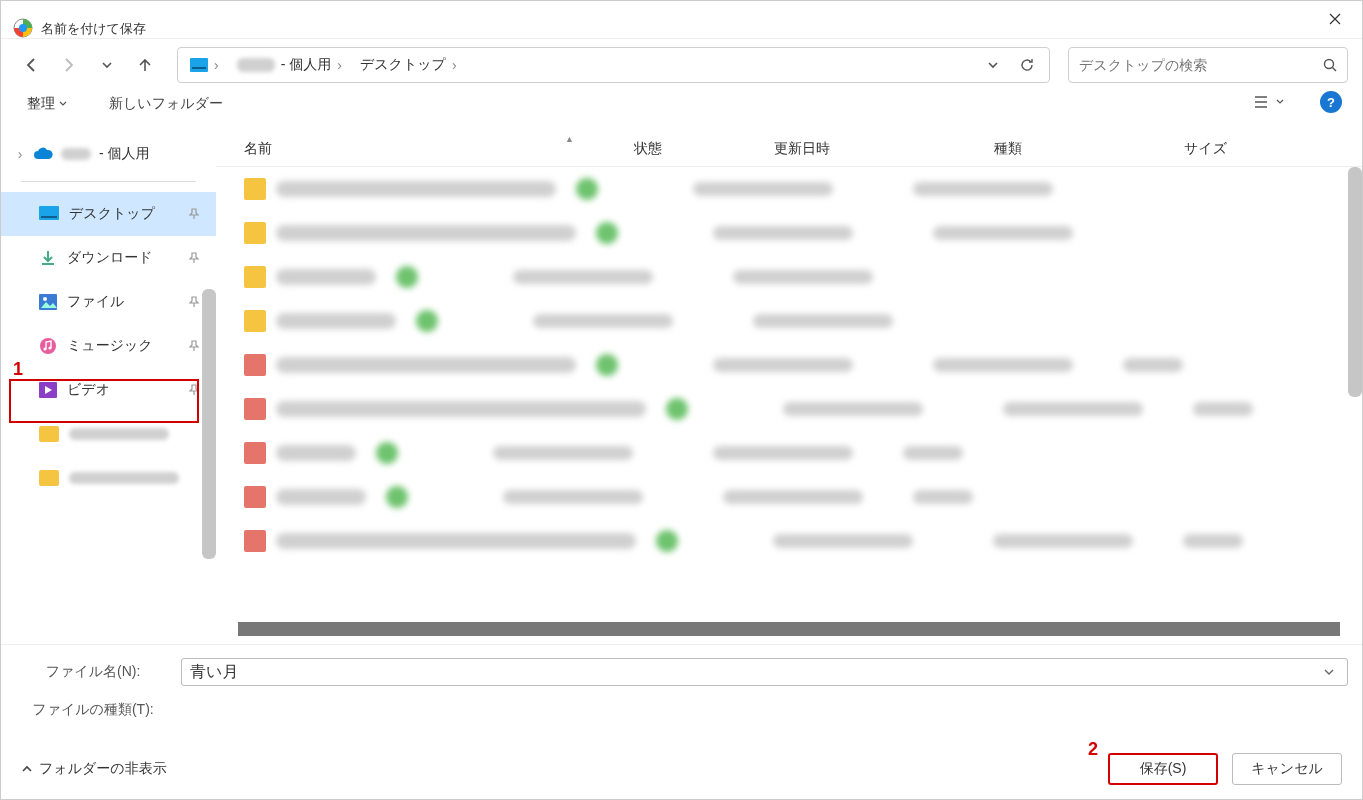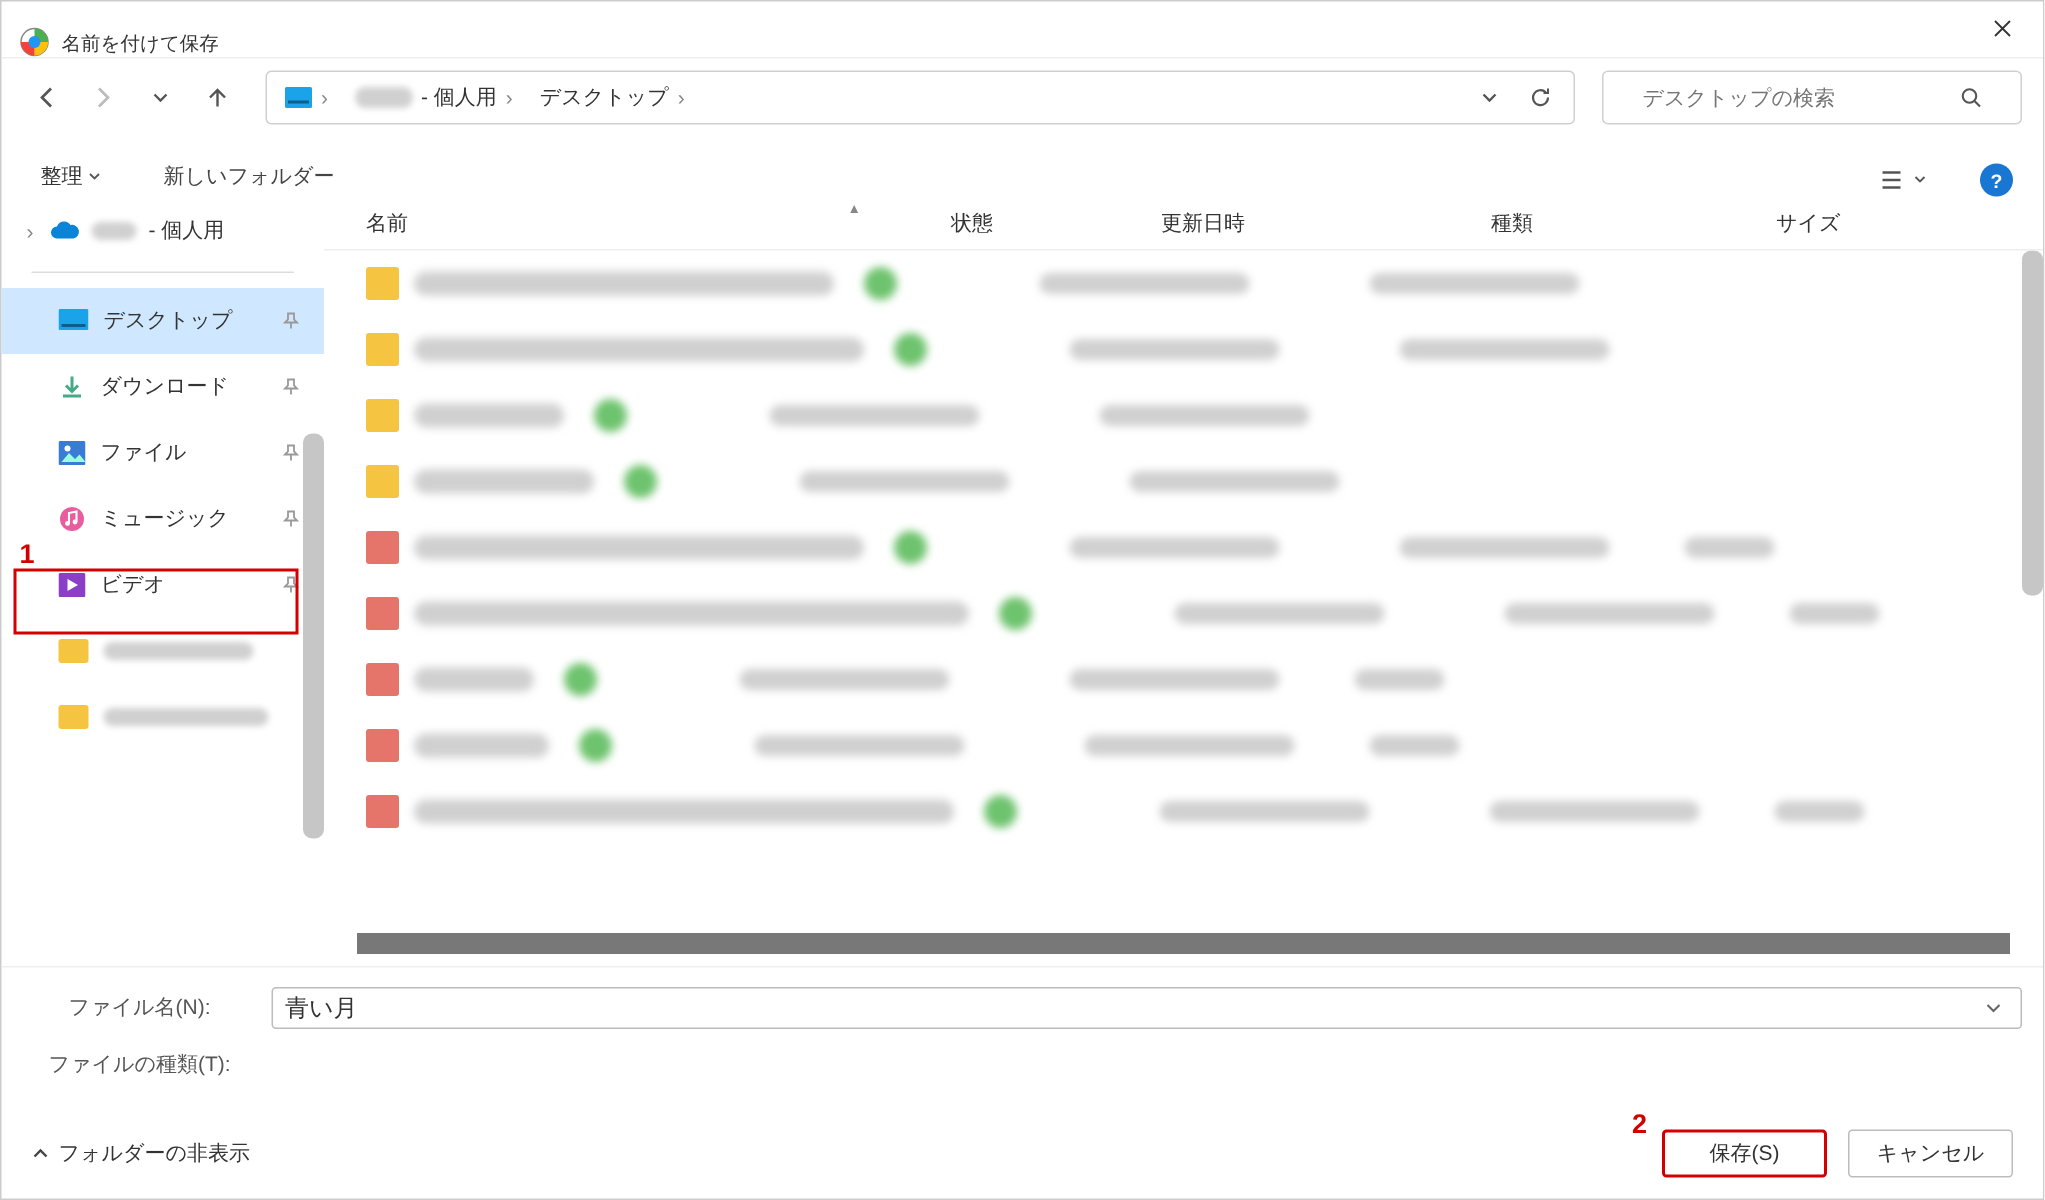--- a/index.html
+++ b/index.html
@@ -10,24 +10,24 @@
 .titlebar .title{flex:1;font-size:13px}
 .titlebar .close{width:46px;height:38px;display:flex;align-items:center;justify-content:center;cursor:pointer}
 .navbar{height:52px;display:flex;align-items:center;padding:6px 14px;gap:6px}
 .nav-btn{width:32px;height:32px;display:flex;align-items:center;justify-content:center;border-radius:4px;cursor:pointer;color:#555}
 .nav-btn.disabled{color:#bbb;cursor:default}
 .address{flex:1;height:36px;border:1px solid #cfcfcf;border-radius:4px;display:flex;align-items:center;padding:0 6px;gap:6px;margin-left:10px}
 .crumb{display:flex;align-items:center;gap:6px;padding:2px 6px;border-radius:3px;cursor:pointer}
 .crumb .sep{color:#888}
 .addr-refresh{width:32px;display:flex;align-items:center;justify-content:center;color:#555;cursor:pointer}
 .addr-chev{width:24px;display:flex;align-items:center;justify-content:center;color:#555;cursor:pointer}
-.search{width:280px;height:36px;border:1px solid #cfcfcf;border-radius:4px;display:flex;align-items:center;padding:0 26px;margin-left:12px}
+.search{width:280px;height:36px;border:1px solid #cfcfcf;border-radius:4px;display:flex;align-items:center;padding:0 10px;margin-left:12px}
 .search input{border:none;outline:none;flex:1;font-size:14px;color:#666}
 .search .sicon{color:#555;cursor:pointer}
-.toolbar{height:40px;display:flex;align-items:flex-end;padding:0 20px;gap:30px}
+.toolbar{height:40px;display:flex;align-items:flex-start;padding:0 20px;gap:30px}
 .tool-btn{display:flex;align-items:center;gap:4px;cursor:pointer;color:#444;padding:4px 6px;border-radius:3px}
 .toolbar .spacer{flex:1}
 .help{width:22px;height:22px;border-radius:50%;background:#1976d2;color:#fff;display:flex;align-items:center;justify-content:center;font-size:13px;font-weight:bold;cursor:pointer}
 .body{flex:1;display:flex;min-height:0;position:relative}
 .sidebar{width:215px;padding:6px 0;overflow:hidden;position:relative}
 .tree-row{display:flex;align-items:center;height:34px;padding:0 12px;gap:6px;cursor:pointer}
 .tree-row .exp{width:14px;display:flex;align-items:center;justify-content:center;color:#888}
 .tree-row .lbl{flex:1;font-size:14px}
 .divider{height:1px;background:#ddd;margin:10px 20px}
 .qa{display:flex;align-items:center;height:44px;padding:0 0 0 38px;gap:10px;cursor:pointer;position:relative}

